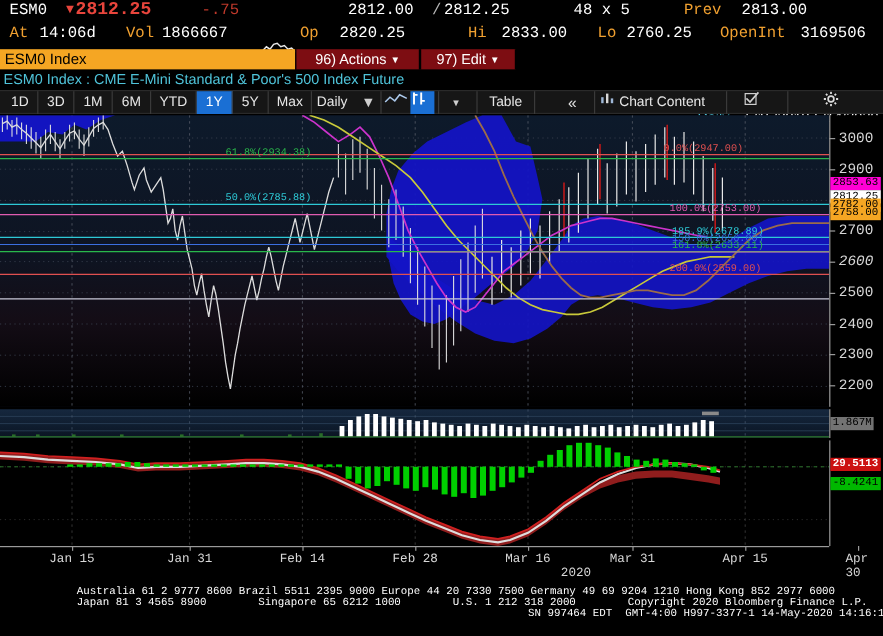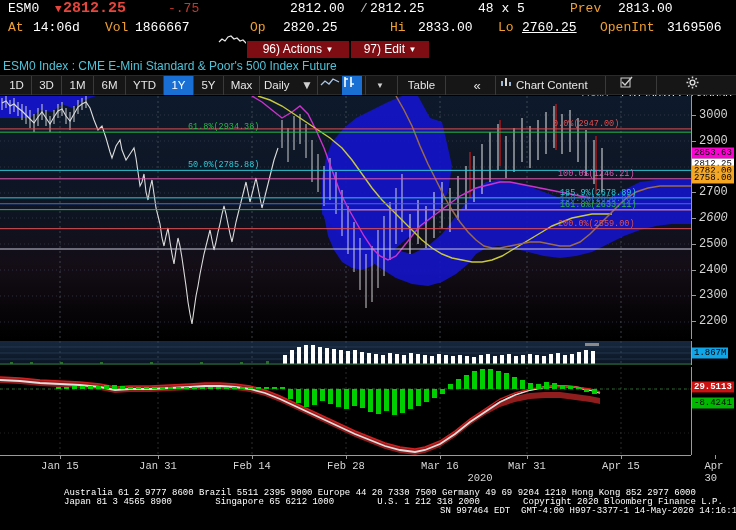--- a/index.html
+++ b/index.html
@@ -108,26 +108,27 @@
   <div class="quoteRow q2">
     <span class="qi amber" style="left:8px;">At</span>
     <span class="qi white" style="left:33px;">14:06d</span>
     <span class="qi amber" style="left:105px;">Vol</span>
     <span class="qi white" style="left:135px;">1866667</span>
     <span class="qi amber" style="left:250px;">Op</span>
     <span class="qi white" style="left:283px;">2820.25</span>
     <span class="qi amber" style="left:390px;">Hi</span>
     <span class="qi white" style="left:418px;">2833.00</span>
     <span class="qi amber" style="left:498px;">Lo</span>
-    <span class="qi white" style="left:522px;text-decoration:underline;">2760.25</span>
+    <span class="qi white" style="left:522px;">2760.25</span>
     <span class="qi amber" style="left:600px;">OpenInt</span>
     <span class="qi white" style="left:667px;">3169506</span>
   </div>
 
   <div class="cmdbar">
+    <div class="secOrange">ESM0 Index</div>
     <div class="secRedBtn" style="left:246px;width:104px;">
       <span class="num">96)</span>
       <span>Actions</span>
       <span class="caret">▼</span>
     </div>
     <div class="secRedBtn" style="left:350px;width:80px;">
       <span class="num">97)</span>
       <span>Edit</span>
       <span class="caret">▼</span>
     </div>
@@ -374,21 +375,21 @@
 
       <line x1="0" y1="153" x2="691" y2="153" stroke="#c8c8d8" stroke-width="1"></line>
 
       <line x1="350" y1="114" x2="691" y2="114" stroke="#d870b8" stroke-width="0.9"></line>
     </svg>
 
     <div id="fibLabels">
         <div class="fiblab" style="left: 553px; top: 22.9143px; color: rgb(224, 80, 80);">0.0%(2947.00)</div>
         <div class="fiblab" style="left: 188px; top: 26.1594px; color: rgb(41, 184, 75);">61.8%(2934.38)</div>
         <div class="fiblab" style="left: 188px; top: 64.3451px; color: rgb(46, 201, 214);">50.0%(2785.88)</div>
-        <div class="fiblab" style="left: 558px; top: 72.8px; color: rgb(224, 91, 176);">100.0%(1246.21)</div>
+        <div class="fiblab" style="left: 558px; top: 72.8px; color: rgb(224, 91, 176);">100.0%(2753.00)</div>
         <div class="fiblab" style="left: 560px; top: 91.8569px; color: rgb(46, 201, 214);">185.9%(2678.89)</div>
         <div class="fiblab" style="left: 560px; top: 97.7429px; color: rgb(59, 111, 224);">150.0%(2656.00)</div>
         <div class="fiblab" style="left: 560px; top: 103.629px; color: rgb(41, 184, 75);">161.8%(2633.11)</div>
         <div class="fiblab" style="left: 558px; top: 122.686px; color: rgb(224, 80, 80);">200.0%(2559.00)</div>
       </div>
   </div>
 
   <div class="axis" id="priceAxis">
     <div class="axisline"></div>
     <div id="priceTicks">
@@ -498,21 +499,21 @@
           <rect x="200" y="21" width="3" height="2"></rect>
         <rect x="240" y="21" width="3" height="2"></rect>
           <rect x="266" y="20" width="3" height="3"></rect>
       </g>
       <line x1="0" y1="23" x2="691" y2="23" stroke="#2f7a2f" stroke-width="1"></line>
       <rect x="585" y="2" width="14" height="3" fill="#8a8a8a"></rect>
     </svg>
   </div>
   <div class="axis" id="volAxis">
     <div class="axisline"></div>
-    <div class="badge" id="volBadge" style="top:12px;background:#0ea5e9;color:#000;">1.867M</div>
+    <div class="badge" id="volBadge" style="top:12px;background:#737373;color:#000;">1.867M</div>
   </div>
 
   <div class="panel" id="macdPanel">
     <svg width="691" height="88" viewBox="0 0 691 88">
       <rect x="0" y="0" width="691" height="88" fill="#000000"></rect>
       <g stroke="#3a3a3a" stroke-width="0.6" stroke-dasharray="1,3">
         <line x1="0" y1="22" x2="691" y2="22"></line>
         <line x1="0" y1="66" x2="691" y2="66"></line>
       </g>
       <g stroke="#4a4a4a" stroke-width="0.6" stroke-dasharray="2,3">

